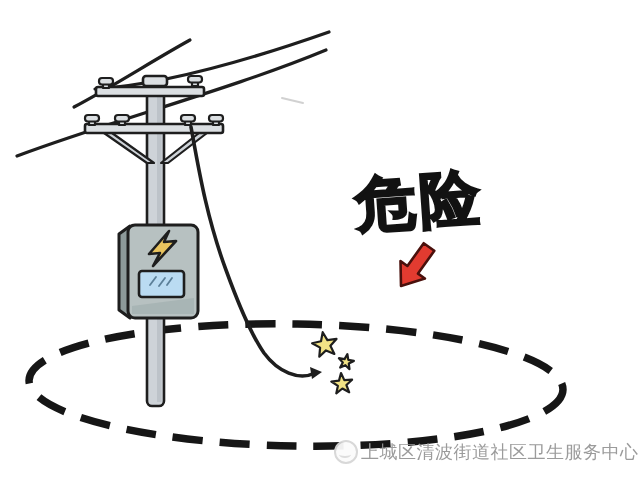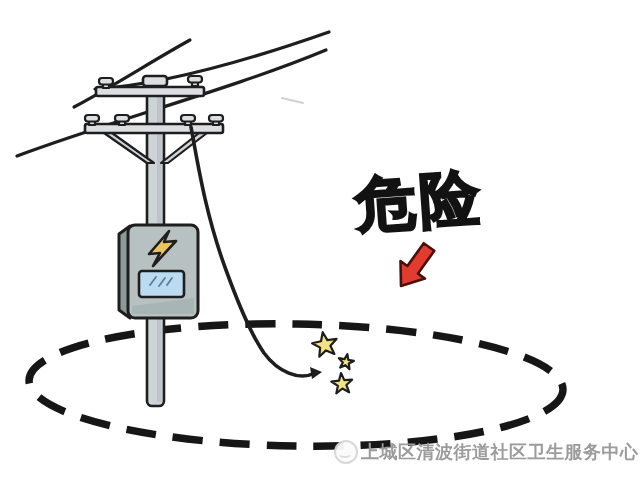--- a/index.html
+++ b/index.html
@@ -9,21 +9,21 @@
   }
   .stage svg{position:absolute;left:0;top:0;}
   .danger-text{
     position:absolute;left:356px;top:168px;width:180px;height:80px;
     font-size:60px;font-weight:900;color:#121212;line-height:1.05;
     letter-spacing:4px;transform:rotate(-4deg);
     -webkit-text-stroke:2.5px #121212;white-space:nowrap;
   }
   .watermark{
     position:absolute;left:334px;top:440px;display:flex;align-items:center;gap:3px;
-    color:#9b9b9b;font-size:18px;font-weight:bold;letter-spacing:.5px;white-space:nowrap;
+    color:#9b9b9b;font-size:18px;font-weight:normal;letter-spacing:.5px;white-space:nowrap;
   }
   .wm-logo{
     display:inline-block;width:20px;height:20px;border:2px solid #d6d6d6;
     border-radius:50%;background:#fbfbfb;opacity:.95;position:relative;flex:0 0 auto;
   }
   .wm-logo::after{
     content:"";position:absolute;left:3px;top:9px;width:12px;height:5px;
     border-bottom:2px solid #dcdcdc;border-radius:50%;
   }
 </style>

